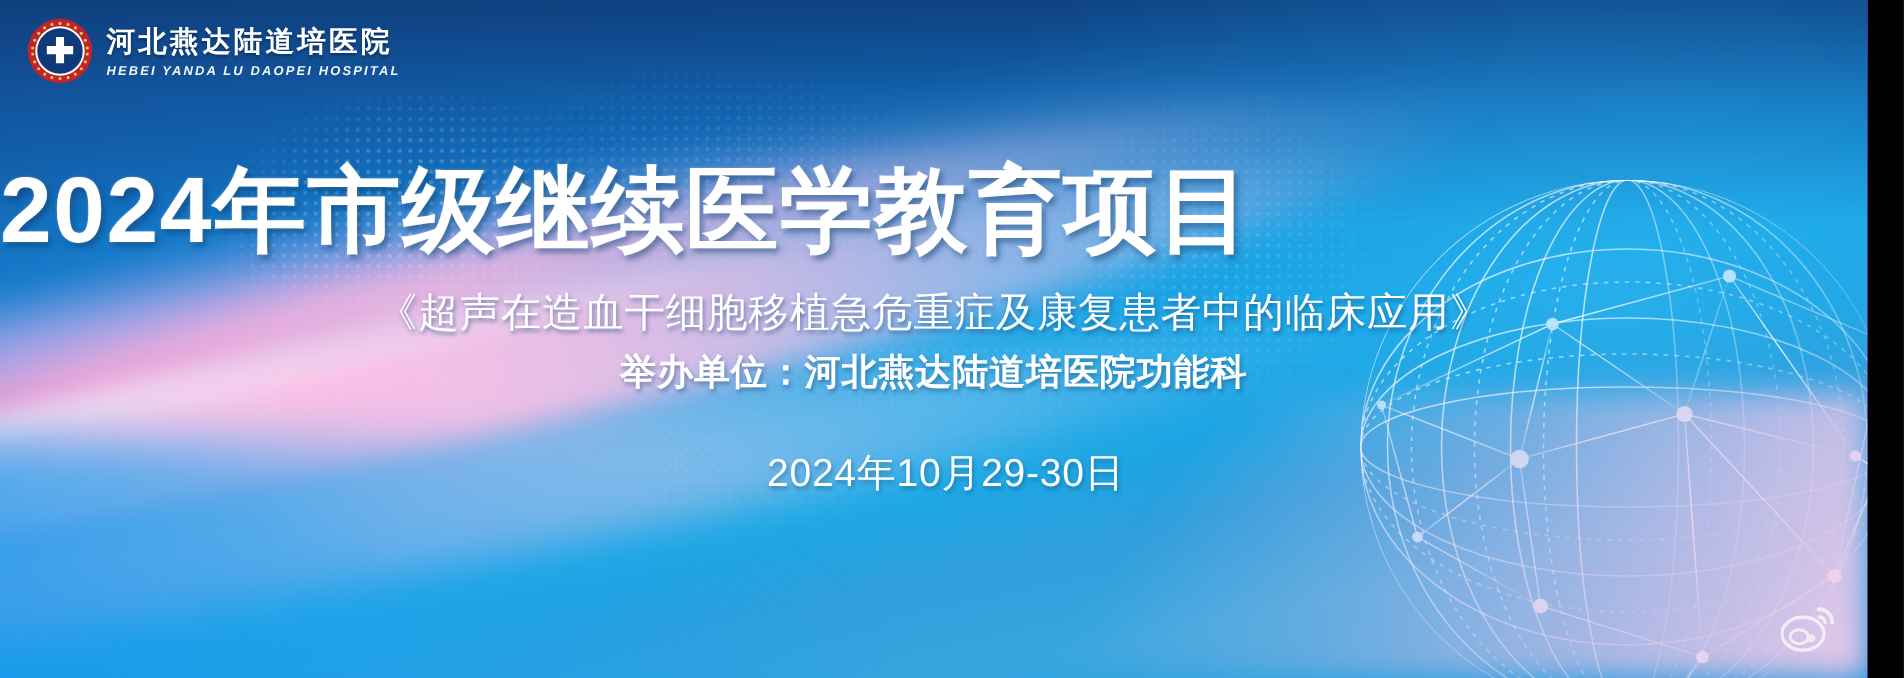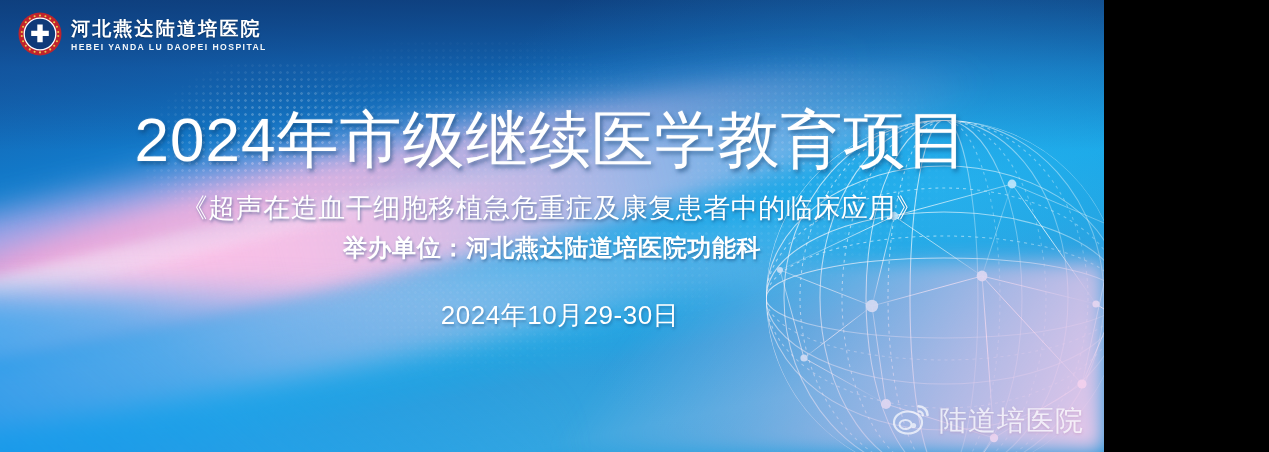--- a/index.html
+++ b/index.html
@@ -2,21 +2,21 @@
 <html><head>
 <meta charset="utf-8">
 <style>
   html, body {
     margin: 0;
     padding: 0;
     background: #000;
   }
   .banner {
     position: relative;
-    width: 1104px;
+    width: 1245px;
     height: 452px;
     overflow: hidden;
     font-family: "Liberation Sans", "DejaVu Sans", sans-serif;
     background: #a21caf;
   }
 
   
   .bg-base {
     position: absolute; inset: 0;
     background:
@@ -101,34 +101,33 @@
   
   .logo { position: absolute; left: 18px; top: 12px; display: flex; align-items: center; gap: 9px; }
   .seal { width: 44px; height: 44px; position: relative; }
   .logo-text { line-height: 1; padding-top: 2px; }
   .logo-cn {
     color: #ffffff; font-size: 19px; font-weight: 700; letter-spacing: 2.2px;
     white-space: nowrap; text-shadow: 0 1px 2px rgba(0,0,0,.35);
   }
   .logo-en {
     color: #ffffff; font-size: 8.6px; font-weight: 700; letter-spacing: 1.45px;
-    margin-top: 5px; white-space: nowrap; opacity: .95;
+    margin-top: 5px; white-space: nowrap; opacity: .95; font-style: italic;
   }
 
   
   .globe { position: absolute; right: -60px; top: 108px; width: 420px; height: 400px; }
 
   
   .content { position: absolute; left: 0; right: 0; top: 0; }
   .title {
     position: absolute; left: 0; right: 0; top: 98px;
-    text-align: center;
     color: #ffffff;
     font-size: 62px;
-    font-weight: 400;
+    font-weight: 700;
     letter-spacing: 1px;
     white-space: nowrap;
     text-shadow: 2px 3px 4px rgba(10,60,110,0.55), 0 0 2px rgba(255,255,255,.35);
   }
   .subtitle {
     position: absolute; left: 0; right: 0; top: 190px;
     text-align: center;
     color: #ffffff;
     font-size: 27px;
     font-weight: 400;
@@ -308,16 +307,15 @@
   <div class="watermark">
     <div>
       <svg width="38" height="32" viewBox="0 0 38 32" xmlns="http://www.w3.org/2000/svg">
         <ellipse cx="15" cy="19.5" rx="14" ry="11" fill="none" stroke="#ffffff" stroke-width="2.2" opacity="0.95"></ellipse>
         <ellipse cx="12.5" cy="21.5" rx="6" ry="4.6" fill="none" stroke="#ffffff" stroke-width="2" opacity="0.95"></ellipse>
         <circle cx="20.5" cy="22.5" r="2.6" fill="#ffffff" opacity="0.9"></circle>
         <path d="M25.5 3.2c5 0 9 3.9 9 8.7" fill="none" stroke="#ffffff" stroke-width="2.6" stroke-linecap="round" opacity="0.95"></path>
         <path d="M25.8 8.4c2.2 0 4 1.7 4 3.8" fill="none" stroke="#ffffff" stroke-width="2.4" stroke-linecap="round" opacity="0.95"></path>
       </svg>
     </div>
-    <div class="wm-text">陆道培医院</div>
   </div>
 
 </div>
 
 </body></html>

